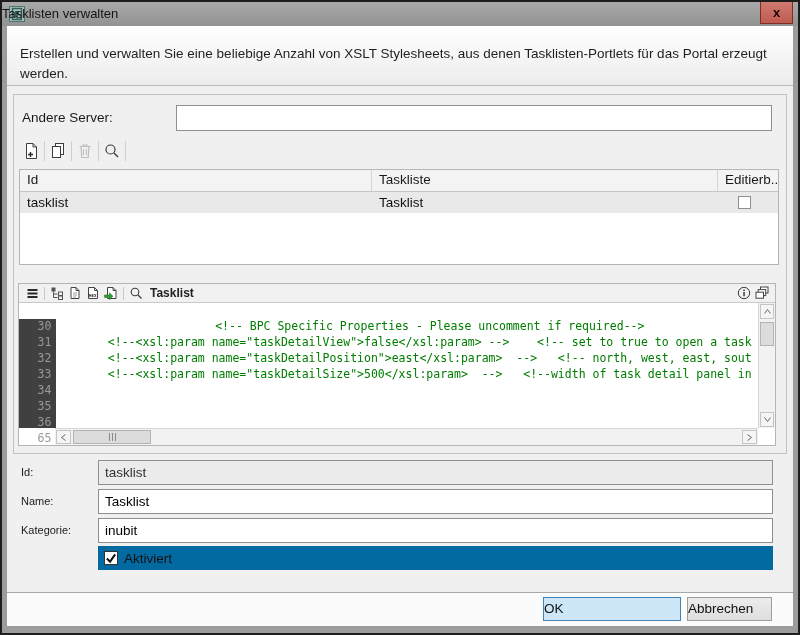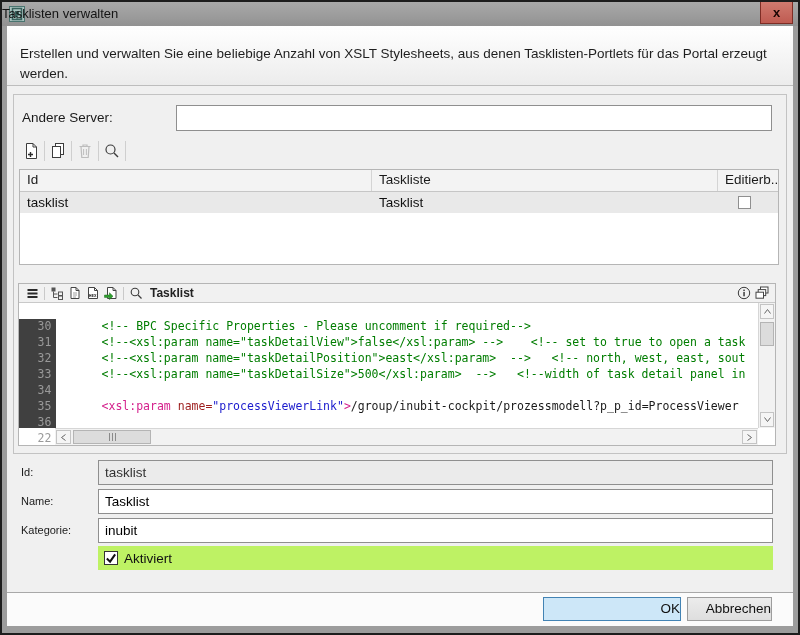--- a/index.html
+++ b/index.html
@@ -58,21 +58,21 @@
   .e-sep { width:1px; height:13px; background:#c9c9c9; margin:0 3px; }
   .e-search-text { font-size:12px; font-weight:bold; color:#222; margin-left:5px; }
   .e-right { margin-left:auto; display:flex; align-items:center; }
 
   .gutter { position:absolute; left:0; top:19px; bottom:17px; width:52px; background:#404040;
             border-right:1px solid #c9c9c9;margin-top:16px; }
   .gut-num { height:16px; line-height:16px; text-align:center; color:#9a9a9a;
              font:11.5px "DejaVu Sans Mono",monospace; }
   .code-area { position:absolute; left:37px; right:17px; top:19px; bottom:17px;
                overflow:hidden; background:#fff; padding-left:4px; }
-  .code-line { height:16px; line-height:16px; white-space:pre; font:11.5px "DejaVu Sans Mono",monospace; }
+  .code-line { height:16px; line-height:16px; white-space:pre; font:11.5px "DejaVu Sans Mono",monospace;text-align:center; }
   .c-comment { color:#007d00; }
   .c-plain { color:#1a1a1a; }
   .c-tag { color:#d4218c; }
   .c-attr { color:#9c1c1c; }
   .c-val { color:#1a1acd; }
 
   .vscroll { position:absolute; right:0; top:19px; bottom:17px; width:17px;
              background:#f2f2f2; border-left:1px solid #d6d6d6; }
   .hscroll { position:absolute; left:36px; right:17px; bottom:0; height:17px;
              background:#f2f2f2; border-top:1px solid #d6d6d6; }
@@ -87,30 +87,30 @@
   .h-thumb { position:absolute; top:1px; bottom:1px; left:18px; width:78px;
              background:#dcdcdc; border:1px solid #b4b4b4; cursor:grab;
              display:flex; align-items:center; justify-content:center; gap:2px; }
   .grip { width:1px; height:8px; background:#8a8a8a; }
 
   
   .f-label { position:absolute; left:14px; font-size:11px; color:#1a1a1a; height:25px; line-height:25px; }
   .f-input { position:absolute; left:91px; width:675px; height:25px; border:1px solid #8f8f8f;
              background:#fff; font-size:13.5px; padding:0 6px; font-family:"Liberation Sans",sans-serif; }
   .f-disabled { background:#ebebeb; color:#333; }
-  .akt-strip { position:absolute; left:91px; top:460px; width:675px; height:24px; background:#bef264;
+  .akt-strip { position:absolute; left:91px; top:460px; width:675px; height:24px; background:#0369a1;
                display:flex; align-items:center; }
   .akt-box { width:14px; height:14px; border:1px solid #333; background:#fff; margin-left:6px;
              display:flex; align-items:center; justify-content:center; cursor:pointer; }
   .akt-label { font-size:13.5px; color:#111; margin-left:6px; }
 
   
   .btnbar { position:absolute; left:5px; right:5px; top:590px; height:34px;
             background:#fbfbfb; border-top:1px solid #a8a8a8; }
-  .btn { position:absolute; top:4px; height:24px; font-size:13.5px; text-align:right;
+  .btn { position:absolute; top:4px; height:24px; font-size:13.5px; text-align:left;
          line-height:22px; cursor:pointer; color:#111; }
   .btn-ok { right:112px; width:138px; background:#cde7f8; border:1px solid #4283b4; }
   .btn-cancel { right:21px; width:85px; background:linear-gradient(#ececec,#dedede); border:1px solid #9d9d9d; }
 
   svg { display:block; }
 </style>
 </head>
 <body>
 
 <div class="dialog">
@@ -249,31 +249,30 @@
         </div>
 
         <div class="gutter">
           <div class="gut-num">30</div>
           <div class="gut-num">31</div>
           <div class="gut-num">32</div>
           <div class="gut-num">33</div>
           <div class="gut-num">34</div>
           <div class="gut-num">35</div>
           <div class="gut-num">36</div>
-          <div class="gut-num">22</div>
+          <div class="gut-num">65</div>
         </div>
 
         <div class="code-area">
           <div class="code-line c-comment"></div>
           <div class="code-line c-comment">      &lt;!-- BPC Specific Properties - Please uncomment if required--&gt;</div>
           <div class="code-line c-comment">      &lt;!--&lt;xsl:param name="taskDetailView"&gt;false&lt;/xsl:param&gt; --&gt;    &lt;!-- set to true to open a task</div>
           <div class="code-line c-comment">      &lt;!--&lt;xsl:param name="taskDetailPosition"&gt;east&lt;/xsl:param&gt;  --&gt;   &lt;!-- north, west, east, sout</div>
           <div class="code-line c-comment">      &lt;!--&lt;xsl:param name="taskDetailSize"&gt;500&lt;/xsl:param&gt;  --&gt;   &lt;!--width of task detail panel in</div>
           <div class="code-line c-comment"></div>
-          <div class="code-line"><span class="c-plain">      </span><span class="c-tag">&lt;xsl:param </span><span class="c-attr">name=</span><span class="c-val">"processViewerLink"</span><span class="c-tag">&gt;</span><span class="c-plain">/group/inubit-cockpit/prozessmodell?p_p_id=ProcessViewer</span></div>
         </div>
 
         <div class="vscroll">
           <div class="sc-arrow v-up">
             <svg width="9" height="7" viewBox="0 0 9 7">
                 <path d="M1.5 5.5 L4.5 1.5 L7.5 5.5" fill="none" stroke="#666"></path>
               </svg>
           </div>
           <div class="v-thumb"></div>
           <div class="sc-arrow v-down">

